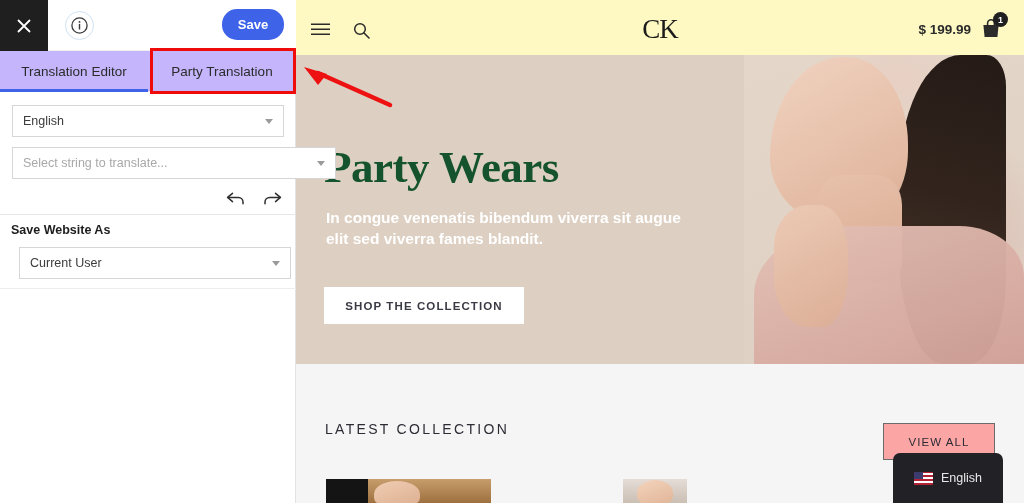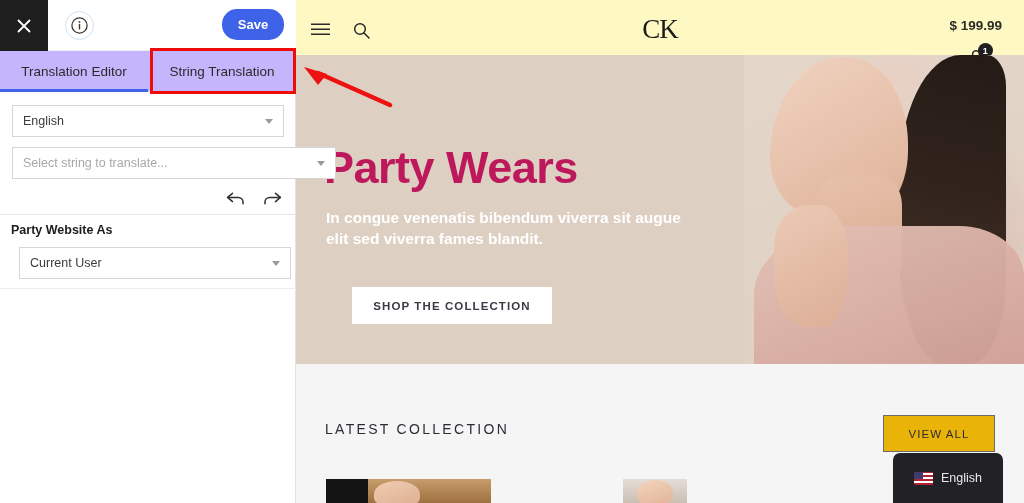--- a/index.html
+++ b/index.html
@@ -136,23 +136,22 @@
   #search-icon-btn { position: absolute; left: 57px; top: 22px; cursor: pointer; }
   #brand-logo {
     position: absolute; left: 0; right: 0; top: 14px;
     text-align: center;
     font-family: "Liberation Serif", serif;
     font-size: 27px; color: #1b1b1b;
     letter-spacing: -1px;
   }
   #cart-area {
     position: absolute; right: 22px; top: 18px;
-    display: flex; align-items: center; gap: 16px;
-    cursor: pointer;
-    flex-direction: column;
+    display: flex; align-items: center; gap: 9px;
+    cursor: pointer;
   }
   #cart-price { font-size: 13.5px; color: #2b2b2b; font-weight: bold; }
   #cart-icon-wrap { position: relative; width: 22px; height: 22px; }
   #cart-badge {
     position: absolute; right: -6px; top: -6px;
     width: 15px; height: 15px; border-radius: 50%;
     background: #1f1f1f; color: #ffffff;
     font-size: 9px; font-weight: bold;
     display: flex; align-items: center; justify-content: center;
   }
@@ -199,55 +198,54 @@
   #hero-top {
     position: absolute; left: 10px; bottom: -12px;
     width: 270px; height: 150px;
     background: linear-gradient(160deg, #e3c0b5 0%, #d9aea4 55%, #cf9e95 100%);
     border-radius: 36% 24% 0 0 / 46% 34% 0 0;
     opacity: .96;
   }
   #hero-copy { position: absolute; left: 28px; top: 0; width: 420px; }
   #hero-title {
     position: absolute; left: 0; top: 90px;
-    font-size: 45px; font-weight: bold; color: #be185d;
-    letter-spacing: -0.5px; line-height: 1;
+    font-size: 45px; font-weight: bold; color: #14532d;
+    letter-spacing: -0.5px; line-height: 1; font-family: Liberation Serif, serif;
   }
   #hero-sub {
     position: absolute; left: 2px; top: 152px;
     width: 360px;
     font-size: 15.5px; font-weight: bold; color: #ffffff;
     line-height: 1.38;
   }
   #hero-cta {
     position: absolute; left: 28px; top: 232px;
     width: 200px; height: 37px;
     background: #ffffff; border: none;
     font-size: 11.5px; font-weight: bold;
     letter-spacing: 1.1px; color: #3a3a45;
     display: flex; align-items: center; justify-content: center;
     cursor: pointer;
-    margin-left: 28px;
   }
 
   
   #collection {
     position: absolute; left: 0; top: 364px;
     width: 728px; height: 139px;
     background: #f5f5f5;
   }
   #collection-title {
     position: absolute; left: 29px; top: 57px;
     font-size: 14px; letter-spacing: 2.3px;
     color: #2c2c35; font-weight: normal;
   }
   #view-all-btn {
-    position: absolute; right: 29px; top: 51px;
+    position: absolute; right: 29px; top: 59px;
     width: 112px; height: 37px;
-    background: #eab308; border: 1px solid #6b6b6b;
+    background: #fca5a5; border: 1px solid #6b6b6b;
     font-size: 11.5px; letter-spacing: 1.1px; color: #2c2c35;
     display: flex; align-items: center; justify-content: center;
     cursor: pointer;
   }
   .product-thumb {
     position: absolute; top: 115px;
     height: 24px; overflow: hidden;
   }
   #product-thumb-1 {
     left: 30px; width: 165px;
@@ -319,21 +317,21 @@
           <circle cx="8.5" cy="8.5" r="7.6" fill="none" stroke="#3a3a3a" stroke-width="1.3"></circle>
           <circle cx="8.5" cy="4.9" r="0.95" fill="#3a3a3a"></circle>
           <rect x="7.8" y="6.9" width="1.4" height="5.6" fill="#3a3a3a"></rect>
         </svg>
       </div>
       <button id="save-btn">Save</button>
     </div>
 
     <div id="tabbar">
       <div class="tab" id="tab-translation-editor">Translation Editor</div>
-      <div class="tab" id="tab-string-translation">String Translation</div>
+      <div class="tab" id="tab-string-translation">Party Translation</div>
       <div id="tab-highlight"></div>
     </div>
 
     <div id="sidebar-body">
 
       <div id="lang-select-wrap">
         <div class="select-box">
           <span>English</span>
           <span class="caret"></span>
         </div>
@@ -352,21 +350,21 @@
           <path d="M1.9 6.4 H12.4 a4.6 4.6 0 0 1 4.6 4.6 v1.8" fill="none" stroke="#2f2f2f" stroke-width="1.5" stroke-linecap="round"></path>
         </svg>
         <svg class="hist-icon" width="19" height="15" viewBox="0 0 19 15">
           <path d="M12.5 2.3 L17.4 6.4 L12.5 10.6" fill="none" stroke="#2f2f2f" stroke-width="1.5" stroke-linecap="round" stroke-linejoin="round"></path>
           <path d="M17.1 6.4 H6.6 A4.6 4.6 0 0 0 2 11 v1.8" fill="none" stroke="#2f2f2f" stroke-width="1.5" stroke-linecap="round"></path>
         </svg>
       </div>
 
       <div id="divider-1"></div>
 
-      <div id="view-as-label">Party Website As</div>
+      <div id="view-as-label">Save Website As</div>
 
       <div id="user-select-wrap">
         <div class="select-box">
           <span>Current User</span>
           <span class="caret"></span>
         </div>
       </div>
 
       <div id="divider-2"></div>
     </div>

